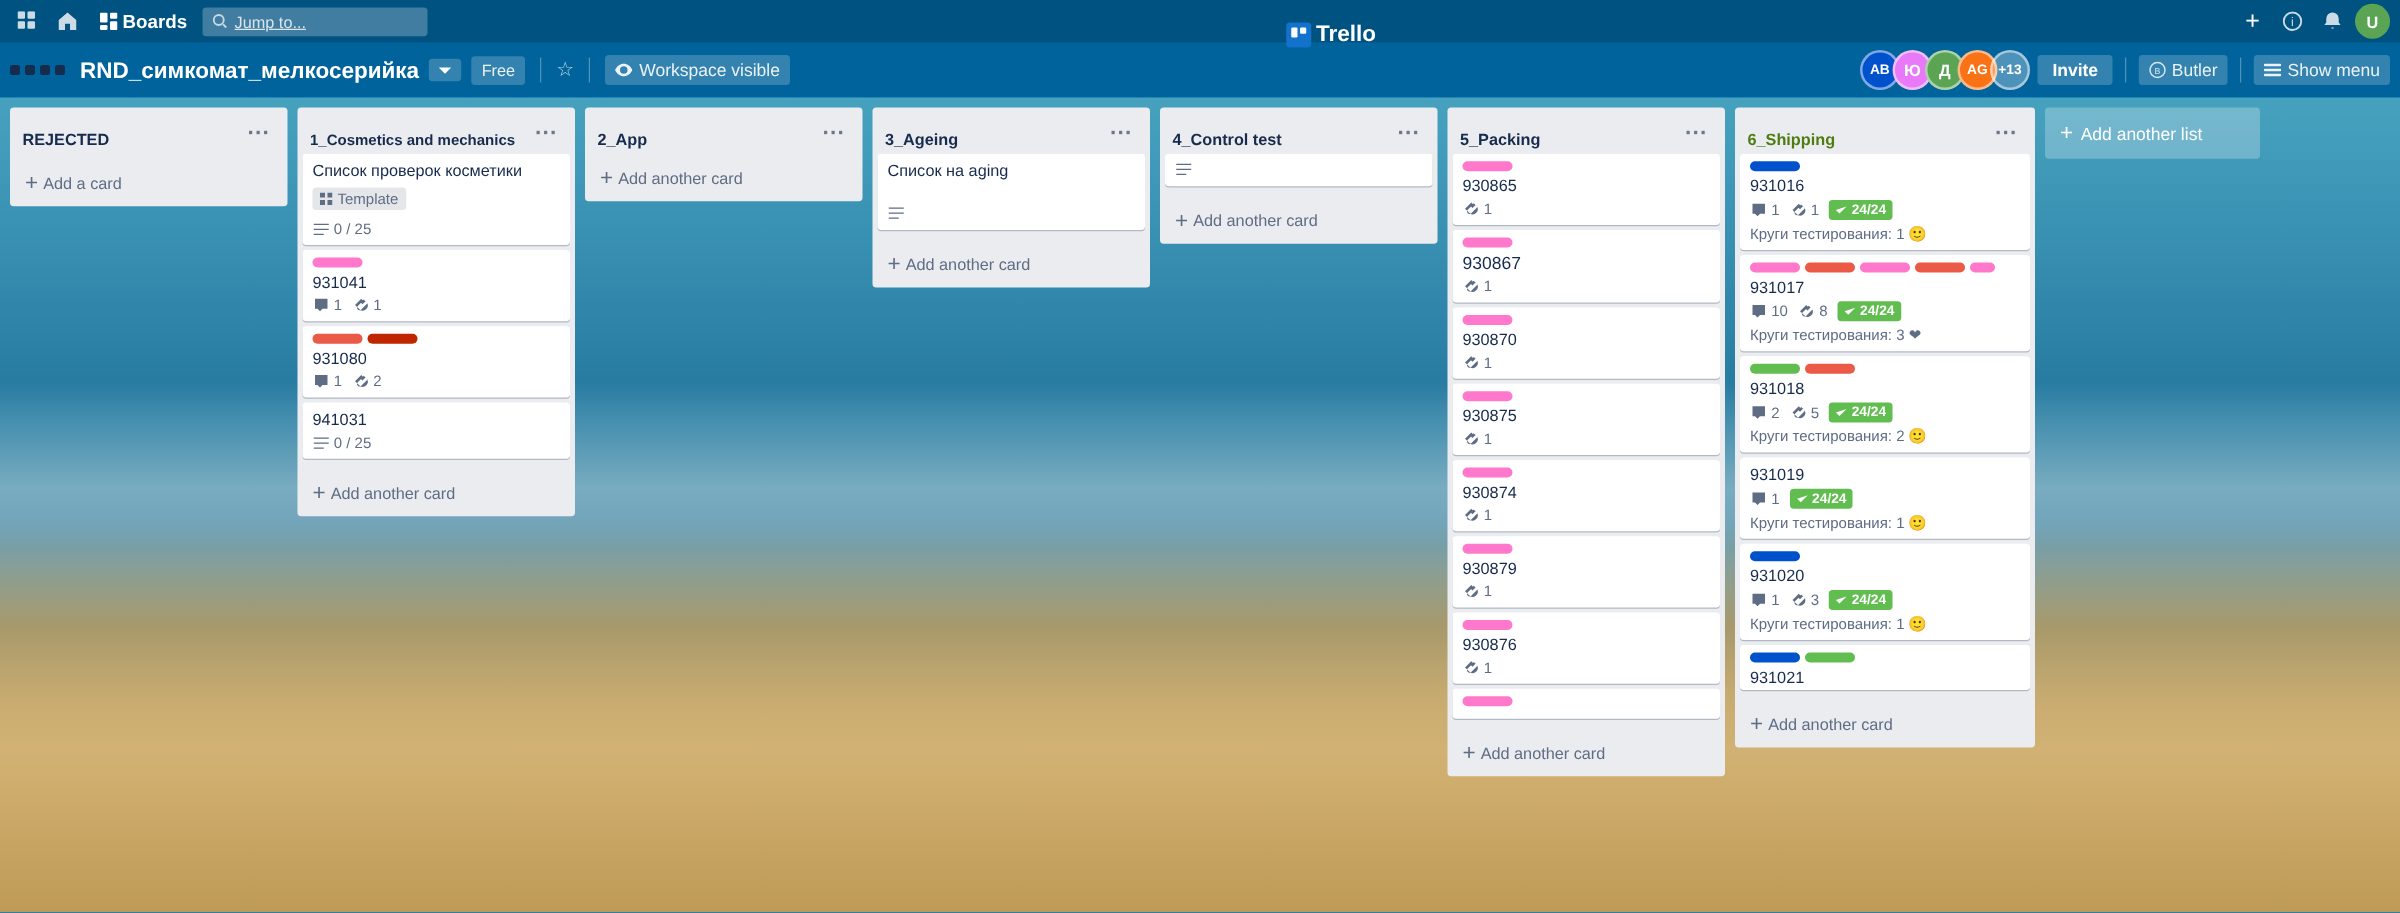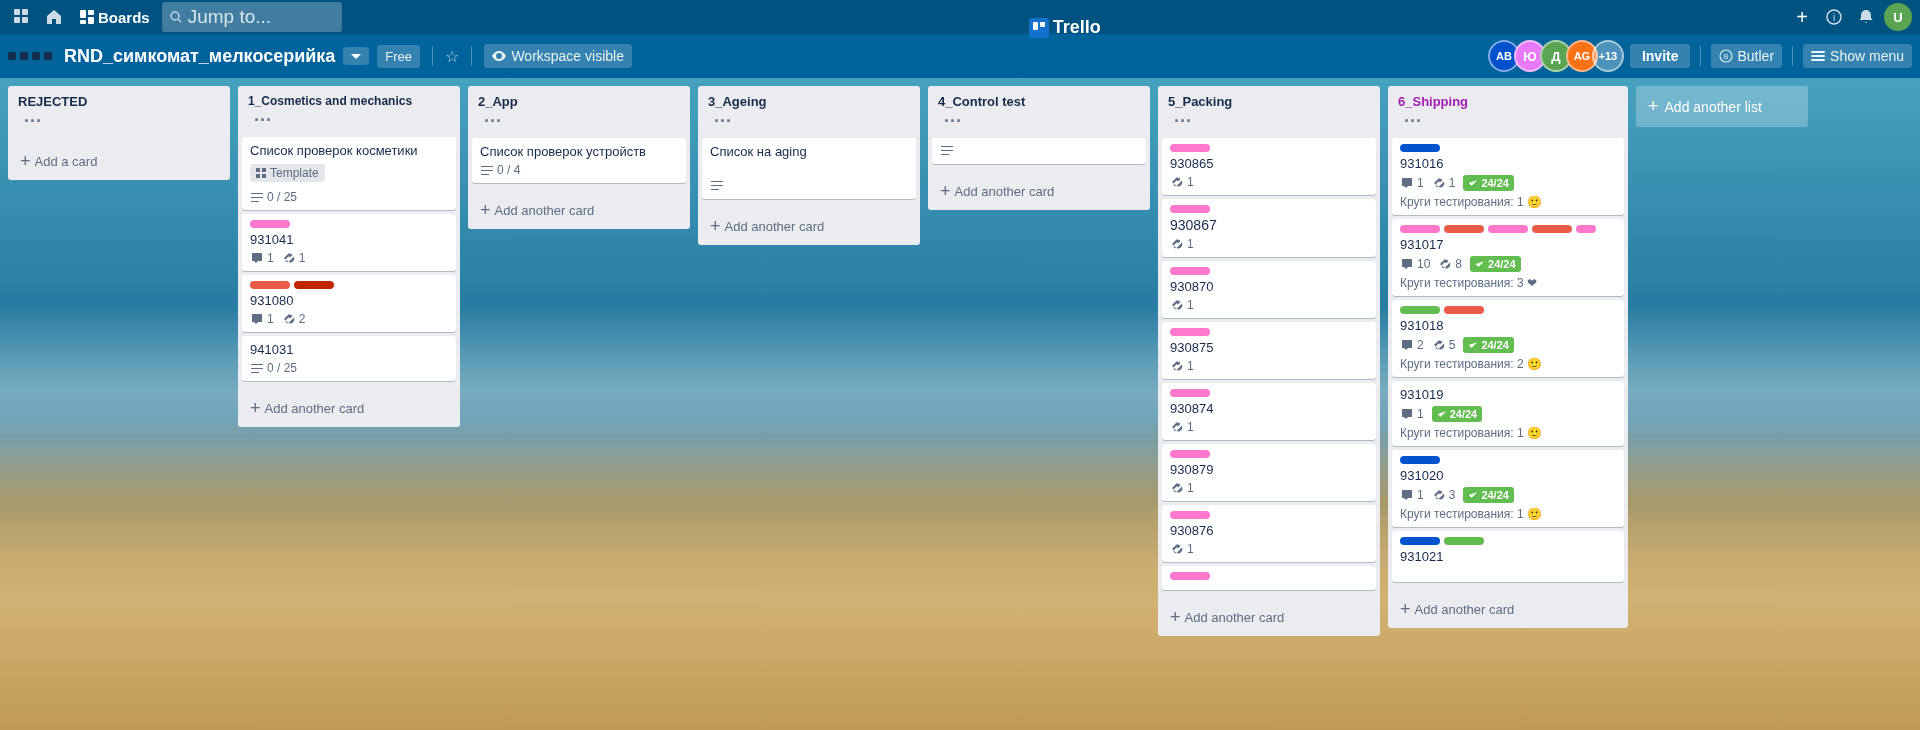--- a/index.html
+++ b/index.html
@@ -56,22 +56,22 @@
 
     .lists-container {
       position: relative; z-index: 1; display: flex; gap: 8px; padding: 8px; height: 100%; overflow-x: auto; align-items: flex-start;
     }
 
     
     .list {
       width: 222px; min-width: 222px; background: #ebecf0; border-radius: 3px; max-height: calc(100% - 8px); display: flex; flex-direction: column;
     }
     .list-header {
-      display: flex; align-items: flex-start; justify-content: space-between;
-      padding: 8px 8px 4px 10px; font-weight: 700; font-size: 13px; color: #172b4d; flex-direction: column;
+      display: flex; align-items: flex-end; justify-content: space-between;
+      padding: 8px 8px 4px 10px; font-weight: 700; font-size: 13px; color: #172b4d;
     }
     .list-header-menu { color: #6b778c; cursor: pointer; font-size: 18px; padding: 2px 6px; border-radius: 3px; }
     .list-cards { padding: 0 4px 4px; overflow-y: auto; flex: 1; }
     .list-footer { padding: 4px; }
 
     
     .card {
       background: white; border-radius: 3px; padding: 6px 8px; margin-bottom: 4px;
       cursor: pointer; box-shadow: 0 1px 0 rgba(9,30,66,.25);
     }
@@ -130,21 +130,21 @@
       <rect x="0" y="10" width="6" height="4" rx="1"></rect>
       <rect x="8" y="7" width="6" height="7" rx="1"></rect>
     </svg>
     <span>Boards</span>
   </div>
   <div class="search-box">
     <svg width="12" height="12" viewBox="0 0 12 12" fill="rgba(255,255,255,0.7)">
       <circle cx="5" cy="5" r="4" fill="none" stroke="rgba(255,255,255,0.7)" stroke-width="1.5"></circle>
       <line x1="8.5" y1="8.5" x2="11" y2="11" stroke="rgba(255,255,255,0.7)" stroke-width="1.5"></line>
     </svg>
-    <span style="color:rgba(255,255,255,0.8); font-size:19px;">Jump to...</span>
+    <span style="color:rgba(255,255,255,0.8); font-size:13px;text-decoration:underline;">Jump to...</span>
   </div>
   <div style="position:relative; flex:1;">
     <div class="trello-logo">
       <div style="width:20px; height:20px; background:#1272CC; border-radius:3px; display:flex; align-items:center; justify-content:center;">
         <svg width="14" height="14" viewBox="0 0 14 14" fill="white">
           <rect x="1" y="1" width="5" height="8" rx="1"></rect>
           <rect x="8" y="1" width="5" height="5" rx="1"></rect>
         </svg>
       </div>
       <span style="font-weight:700; font-size:18px; color:white;">Trello</span>
@@ -329,33 +329,20 @@
           <span>Add another card</span>
         </div>
       </div>
     </div>
 
     <div class="list">
       <div class="list-header">
         <span style="font-weight:700; font-size:13px; color:#172b4d;">2_App</span>
         <div class="list-header-menu">···</div>
       </div>
-      <div class="list-cards">
-        <div class="card">
-          <div style="font-size:13px; color:#172b4d; margin-bottom:4px;">Список проверок устройств</div>
-          <div class="card-meta">
-            <div class="card-meta-item">
-              <svg viewBox="0 0 14 14" fill="#5e6c84">
-                  <path d="M1 3h12v1H1zm0 4h12v1H1zm0 4h8v1H1z"></path>
-                </svg>
-              <span>0 / 4</span>
-            </div>
-          </div>
-        </div>
-      </div>
       <div class="list-footer">
         <div class="add-card-btn">
           <span style="font-size:18px; line-height:1;">+</span>
           <span>Add another card</span>
         </div>
       </div>
     </div>
 
     <div class="list">
       <div class="list-header">
@@ -527,21 +514,21 @@
       <div class="list-footer">
         <div class="add-card-btn">
           <span style="font-size:18px; line-height:1;">+</span>
           <span>Add another card</span>
         </div>
       </div>
     </div>
 
     <div class="list list-6" style="width:240px; min-width:240px;">
       <div class="list-header">
-        <span style="font-weight:700; font-size:13px; color:#a21caf;">6_Shipping</span>
+        <span style="font-weight:700; font-size:13px; color:#4d7c0f;">6_Shipping</span>
         <div class="list-header-menu">···</div>
       </div>
       <div class="list-cards">
 
         <div class="card">
           <div class="card-labels">
               <div class="label label-wide" style="background:#0052cc; width:40px;"></div>
             </div>
           <div style="font-size:13px; color:#172b4d; margin-bottom:4px;">931016</div>
           <div class="card-meta">
@@ -668,21 +655,21 @@
             <div class="checklist-badge">
               <svg viewBox="0 0 14 14" width="10" height="10" fill="white">
                   <path d="M1 7l4 4 8-8"></path>
                 </svg>
               24/24
             </div>
           </div>
           <div style="font-size:12px; color:#5e6c84; margin-top:4px;">Круги тестирования: 1 🙂</div>
         </div>
 
-        <div class="card" style="height:51px; overflow:hidden;">
+        <div class="card" style="height:36px; overflow:hidden;">
           <div class="card-labels" style="display:flex; gap:4px;">
             <div class="label label-wide" style="background:#0052cc;"></div>
             <div class="label label-wide" style="background:#61bd4f;"></div>
           </div>
           <div style="font-size:13px; color:#172b4d;">931021</div>
         </div>
       </div>
       <div class="list-footer">
         <div class="add-card-btn">
           <span style="font-size:18px; line-height:1;">+</span>

